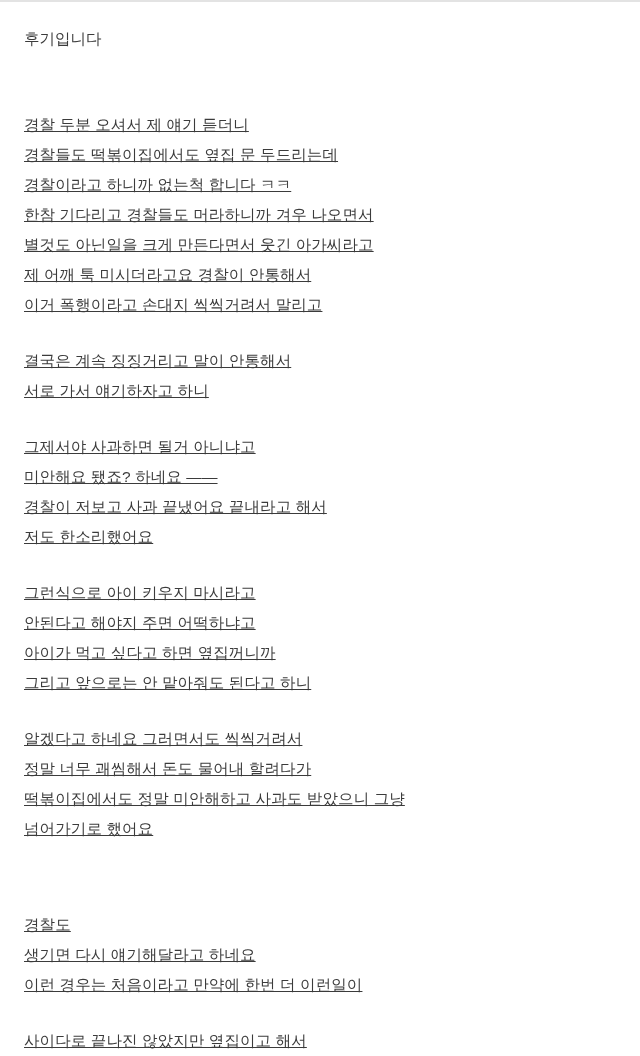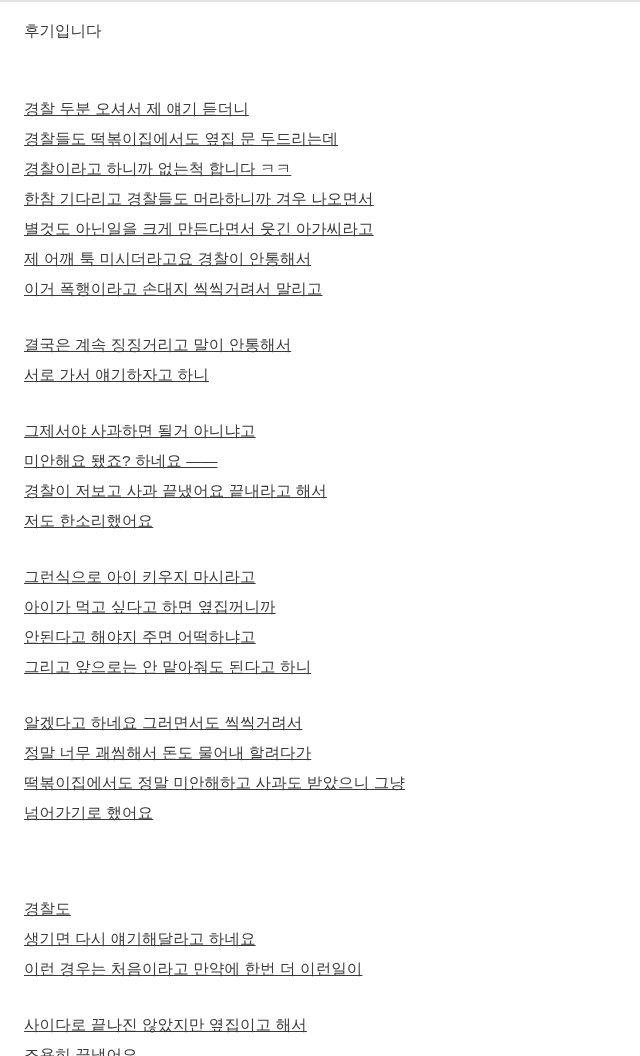--- a/index.html
+++ b/index.html
@@ -29,21 +29,21 @@
     height: 2px;
     background: #e3e3e3;
   }
   .content {
     position: absolute;
     top: 16px;
     left: 24px;
     width: 592px;
   }
   .para {
-    margin: 0 0 26px 0;
+    margin: 8px 0 26px 0;
   }
   .para.gap-large {
     margin-bottom: 66px;
   }
   .line {
     font-size: 15.5px;
     line-height: 30px;
     letter-spacing: 0.1px;
     color: #3b3b3b;
     white-space: pre-wrap;
@@ -88,22 +88,22 @@
 
     <div class="para">
       <div class="line">그제서야 사과하면 될거 아니냐고</div>
       <div class="line">미안해요 됐죠? 하네요 ——</div>
       <div class="line">경찰이 저보고 사과 끝냈어요 끝내라고 해서</div>
       <div class="line">저도 한소리했어요</div>
     </div>
 
     <div class="para">
       <div class="line">그런식으로 아이 키우지 마시라고</div>
+      <div class="line">안된다고 해야지 주면 어떡하냐고</div>
       <div class="line">아이가 먹고 싶다고 하면 옆집꺼니까</div>
-      <div class="line">안된다고 해야지 주면 어떡하냐고</div>
       <div class="line">그리고 앞으로는 안 맡아줘도 된다고 하니</div>
     </div>
 
     <div class="para gap-large">
       <div class="line">알겠다고 하네요 그러면서도 씩씩거려서</div>
       <div class="line">정말 너무 괘씸해서 돈도 물어내 할려다가</div>
       <div class="line">떡볶이집에서도 정말 미안해하고 사과도 받았으니 그냥</div>
       <div class="line">넘어가기로 했어요</div>
     </div>
 

